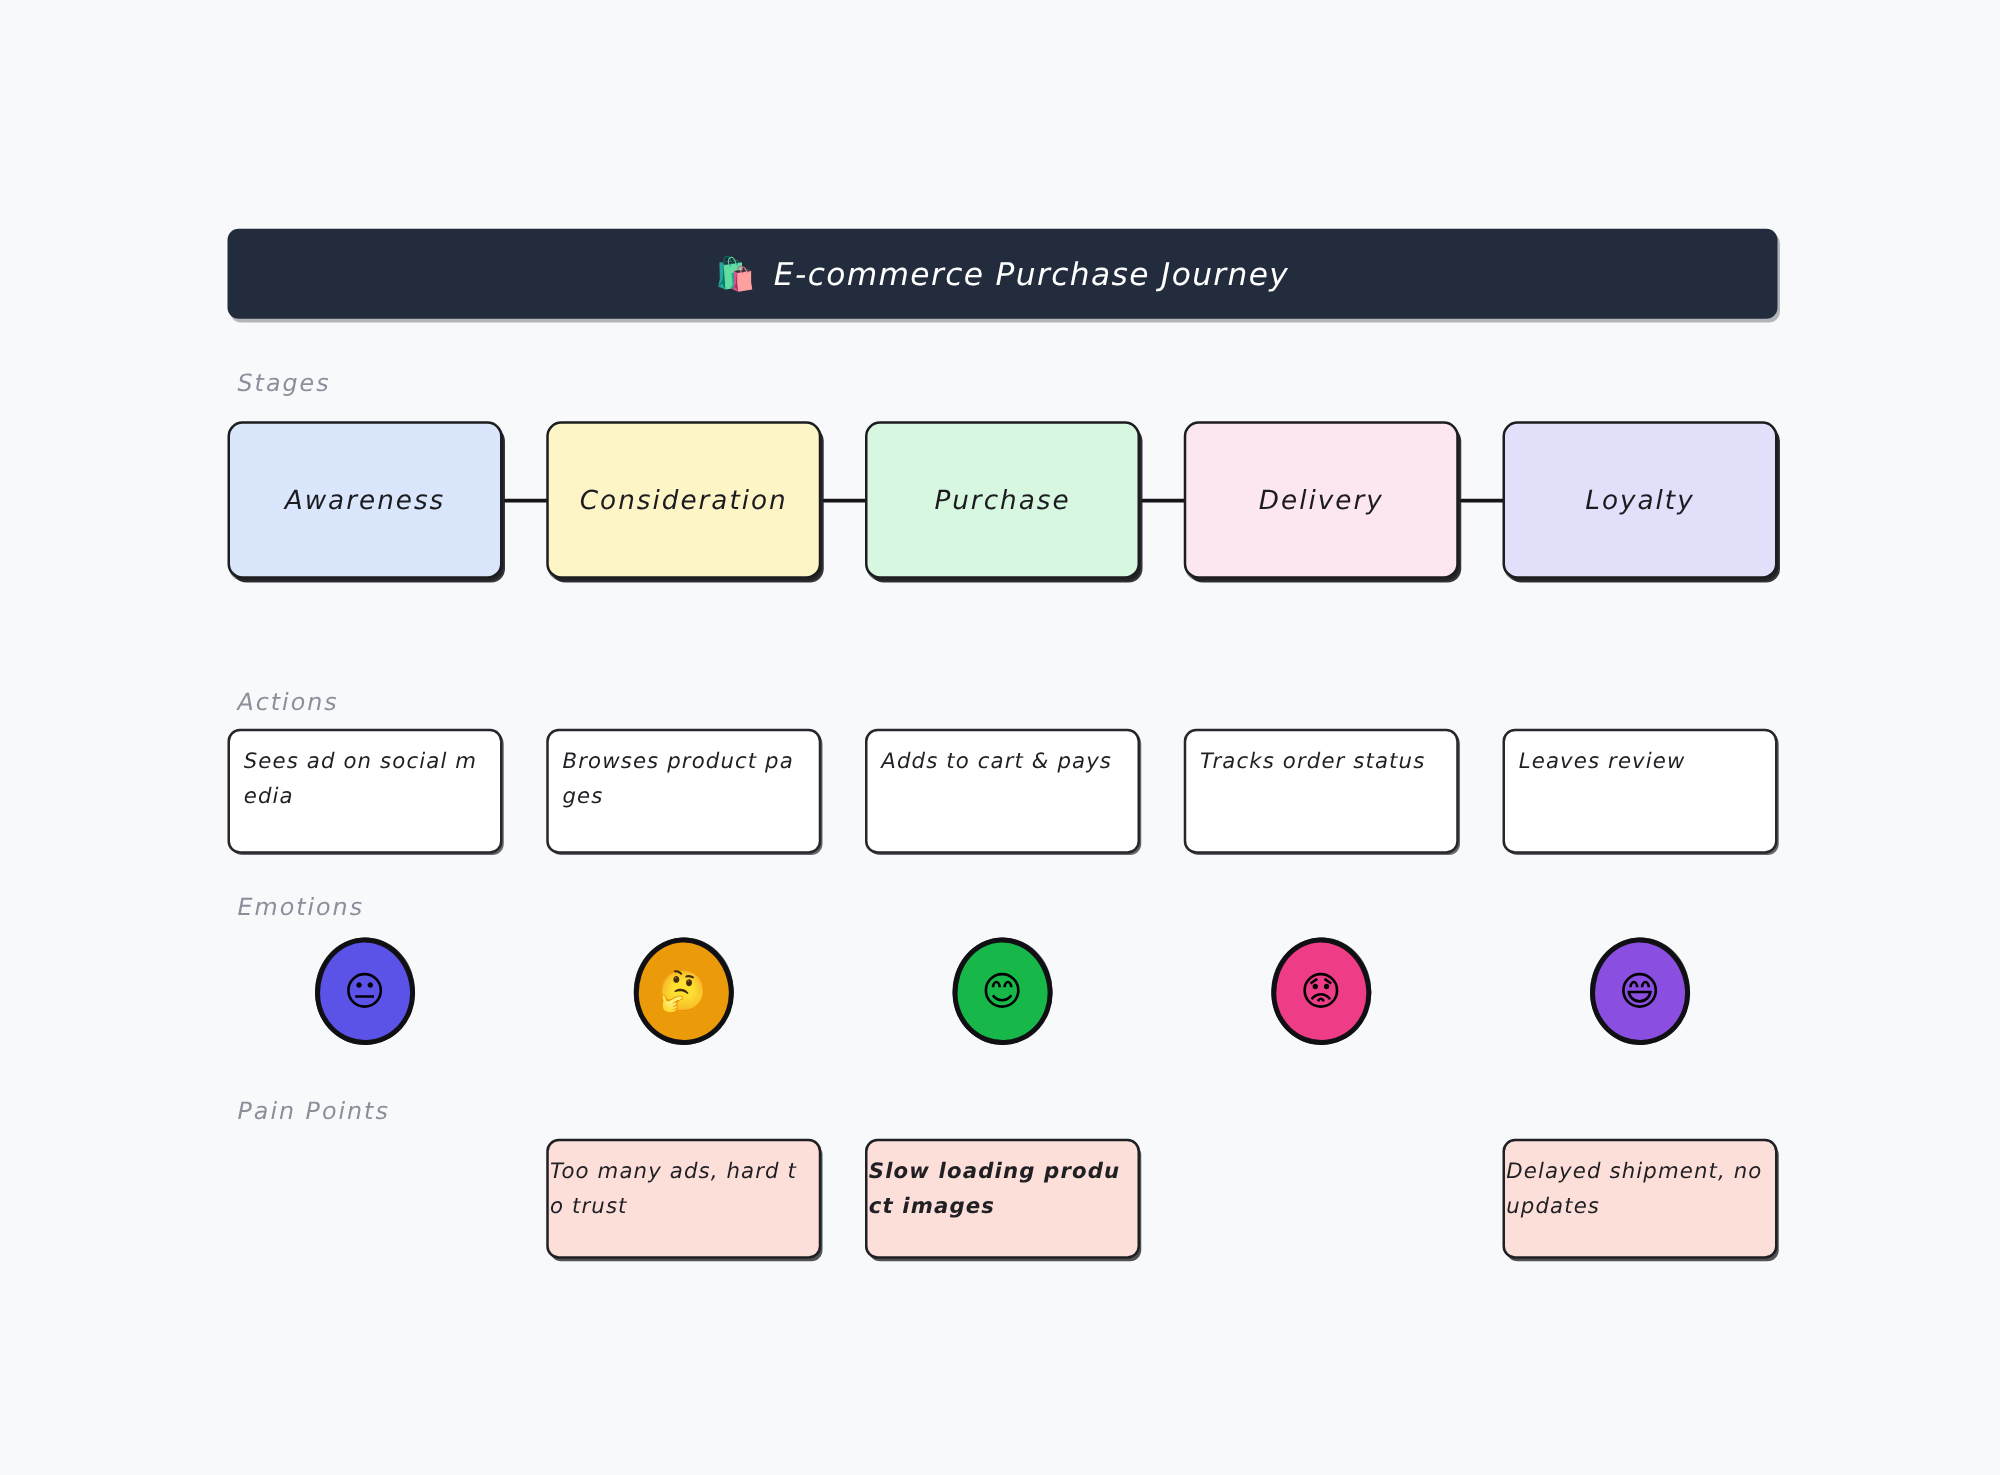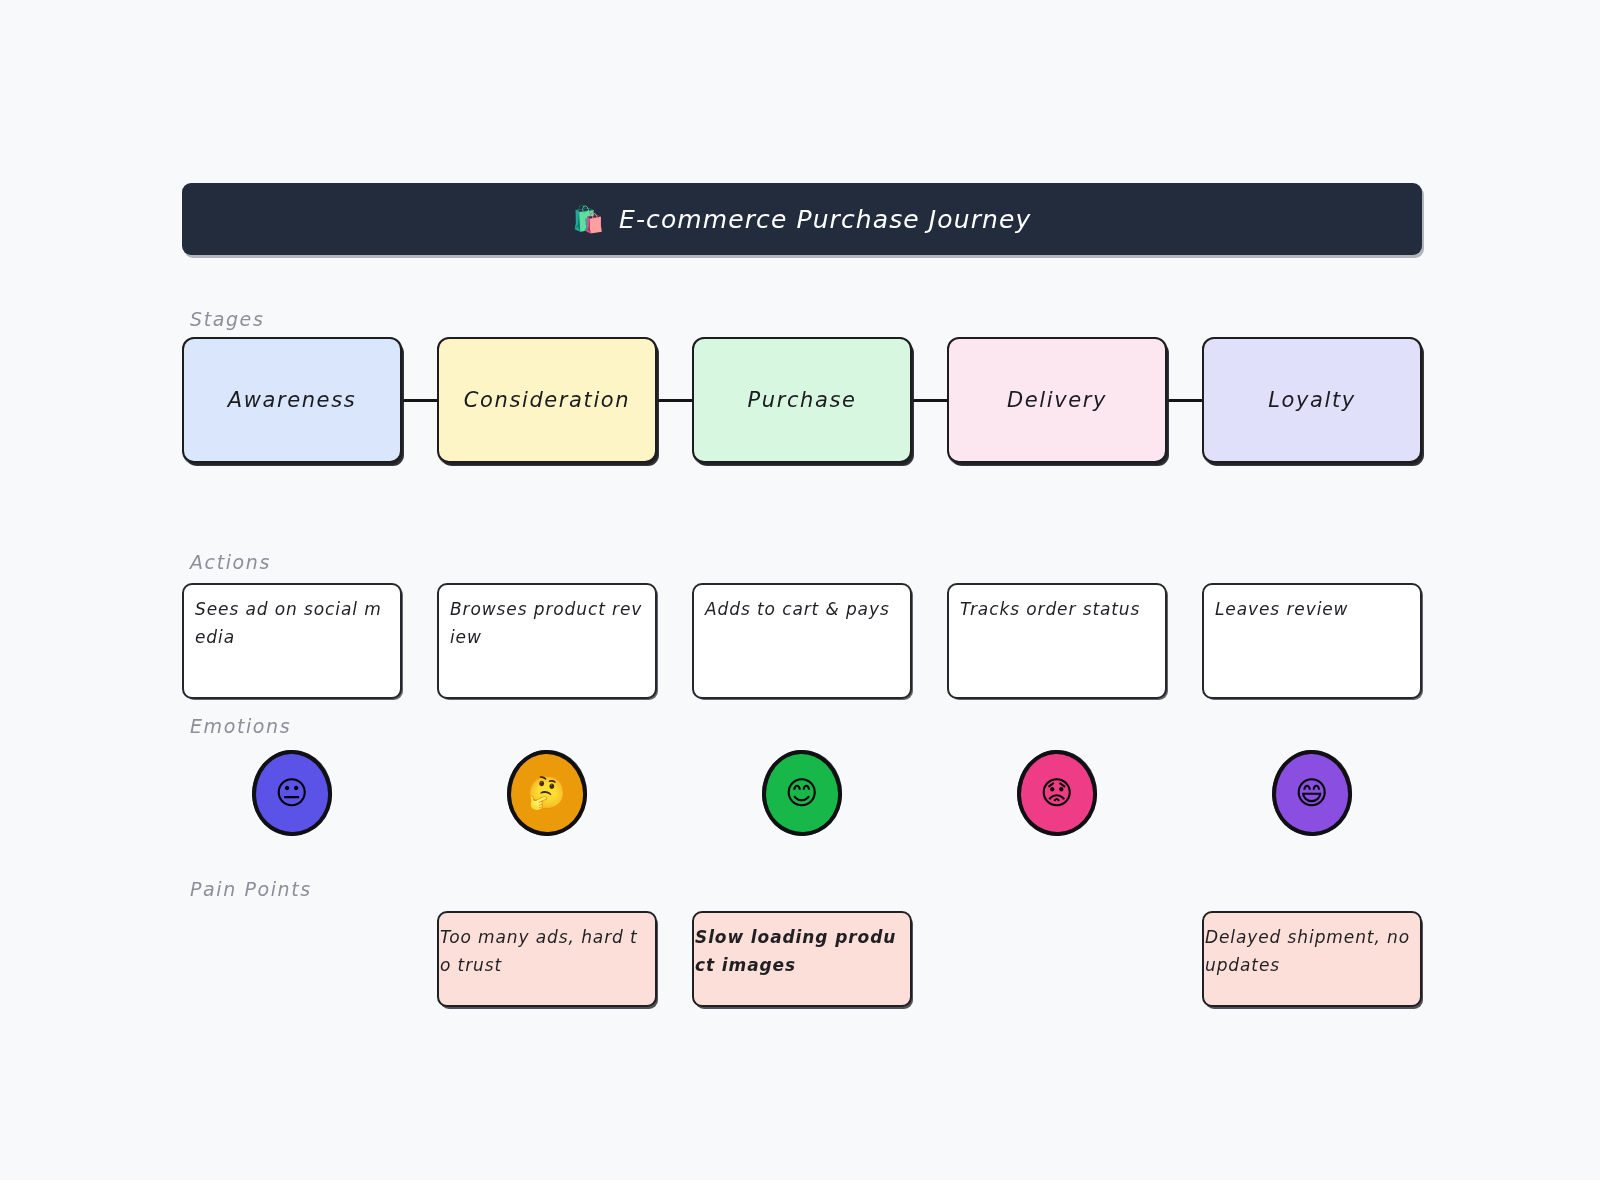--- a/index.html
+++ b/index.html
@@ -55,21 +55,21 @@
 
   
   .row-label {
     position: absolute;
     color: #8b8f99;
     font-size: 19px;
     font-style: italic;
     letter-spacing: 1.6px;
     white-space: nowrap;
   }
-  #label-stages   { left: 190px; top: 296px; margin-top: 12px; }
+  #label-stages   { left: 190px; top: 296px; }
   #label-actions  { left: 190px; top: 551px; }
   #label-emotions { left: 190px; top: 715px; }
   #label-pain     { left: 190px; top: 878px; }
 
   
   .row {
     position: absolute;
     left: 182px;
     width: 1240px;
     display: flex;
@@ -111,21 +111,21 @@
     height: 3px;
     background: #151518;
     border-radius: 2px;
   }
   .cell:last-child .connector { display: none; }
 
   
   #row-actions { top: 583px; height: 116px; }
   .action-box {
     width: 220px;
-    height: 116px;
+    height: 100px;
     box-sizing: border-box;
     background: #ffffff;
     border: 2.2px solid #26262b;
     border-radius: 10px;
     padding: 11px 10px 0 11px;
     box-shadow: 2px 2px 0 -1px rgba(25,25,30,0.65);
   }
   .action-text {
     font-size: 17px;
     font-style: italic;
@@ -247,21 +247,21 @@
     </div>
 
   <div class="row" id="row-actions">
       <div class="cell">
         <div class="action-box">
           <div class="action-text">Sees ad on social media</div>
         </div>
       </div>
       <div class="cell">
         <div class="action-box">
-          <div class="action-text">Browses product review</div>
+          <div class="action-text">Browses product pages</div>
         </div>
       </div>
       <div class="cell">
         <div class="action-box">
           <div class="action-text">Adds to cart &amp; pays</div>
         </div>
       </div>
       <div class="cell">
         <div class="action-box">
           <div class="action-text">Tracks order status</div>

